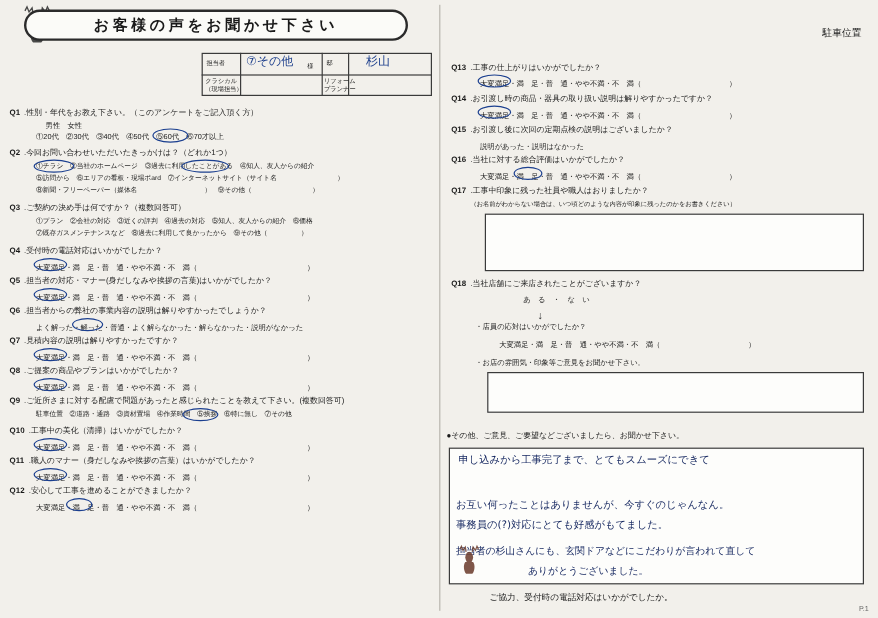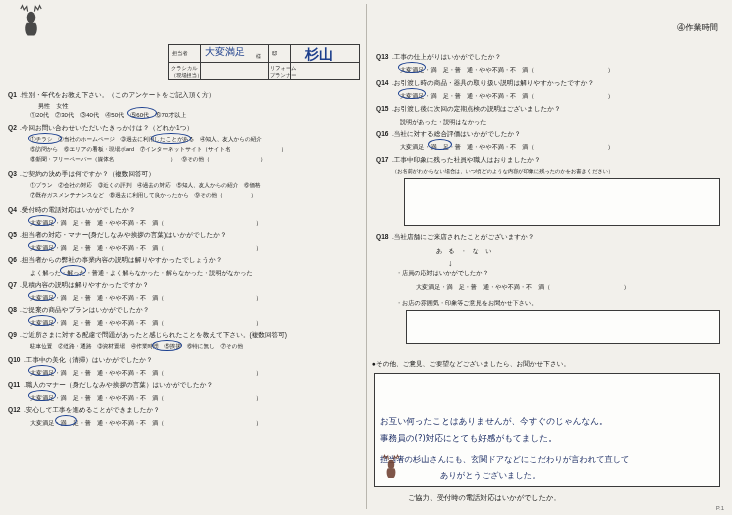--- a/index.html
+++ b/index.html
@@ -69,36 +69,39 @@
 <body>
 
 <div class="sheet">
 
   <svg class="deer" viewBox="0 0 40 40">
     <path d="M8 6 L10 2 L12 7 L15 3 L16 9 M32 6 L30 2 L28 7 L25 3 L24 9" stroke="#2c2c2c" stroke-width="1.3" fill="none"></path>
     <ellipse cx="20" cy="16" rx="5" ry="7" fill="#2c2c2c"></ellipse>
     <path d="M15 22 C12 26 13 34 16 37 L24 37 C27 34 28 26 25 22 Z" fill="#2c2c2c"></path>
   </svg>
 
-
-  <div class="t fs8" style="right:14px; top:24px;">④作業時間</div>
+  <div class="banner">
+    <span>お客様の声をお聞かせ下さい</span>
+  </div>
+
+  <div class="t fs8" style="right:14px; top:24px;">駐車位置</div>
 
   <div class="coldiv"></div>
 
   <div class="box" style="left:168px; top:44px; width:192px; height:36px;"></div>
   <div class="hr" style="left:168px; top:62px; width:192px;"></div>
   <div class="vr" style="left:200px; top:44px; height:36px;"></div>
   <div class="vr" style="left:268px; top:44px; height:36px;"></div>
   <div class="vr" style="left:290px; top:44px; height:36px;"></div>
 
   <div class="t fs5" style="left:172px; top:51px;">担当者</div>
   <div class="t fs5" style="left:272px; top:51px;">邸</div>
-  <div class="hand" style="left:205px; top:46px; font-size:10px;">大変満足</div>
+  <div class="hand" style="left:205px; top:46px; font-size:10px;">⑦その他</div>
   <div class="t fs5" style="left:256px; top:54px;">様</div>
-  <div class="hand" style="left:305px; top:46px; font-size:14px;font-weight:bold;">杉山</div>
+  <div class="hand" style="left:305px; top:46px; font-size:10px;">杉山</div>
 
   <div class="t fs5" style="left:171px; top:66px;">クラシカル</div>
   <div class="t fs5" style="left:171px; top:73px;">（現場担当）</div>
   <div class="t fs5" style="left:270px; top:66px;">リフォーム</div>
   <div class="t fs5" style="left:270px; top:73px;">プランナー</div>
 
   <div class="t fs65 bold" style="left:8px; top:92px;">Q1</div>
   <div class="t fs65" style="left:20px; top:92px;">.性別・年代をお教え下さい。（このアンケートをご記入頂く方）</div>
   <div class="t fs6" style="left:38px; top:103px;">男性　女性</div>
   <div class="t fs6" style="left:30px; top:112px;">①20代　②30代　③40代　④50代　⑤60代　⑥70才以上</div>
@@ -191,20 +194,21 @@
   <div class="t fs6" style="left:436px; top:248px;">あ　る　・　な　い</div>
   <div class="arrow-dn" style="left:448px; top:258px;">↓</div>
   <div class="t fs6" style="left:396px; top:270px;">・店員の応対はいかがでしたか？</div>
   <div class="scale" style="left:416px; top:283px;">大変満足・満　足・普　通・やや不満・不　満（　　　　　　　　　　　　）</div>
   <div class="t fs6" style="left:396px; top:300px;">・お店の雰囲気・印象等ご意見をお聞かせ下さい。</div>
   <div class="wbox" style="left:406px; top:310px; width:314px; height:34px;"></div>
 
   <div class="t fs65" style="left:372px; top:361px;">●その他、ご意見、ご要望などございましたら、お聞かせ下さい。</div>
   <div class="wbox" style="left:374px; top:373px; width:346px; height:114px;"></div>
 
+  <div class="hand hand-b" style="left:382px; top:379px; font-size:8.6px;">申し込みから工事完了まで、とてもスムーズにできて</div>
   <div class="hand hand-b" style="left:380px; top:416px; font-size:8.6px;">お互い何ったことはありませんが、今すぐのじゃんなん。</div>
   <div class="hand hand-b" style="left:380px; top:433px; font-size:8.6px;text-align:right;">事務員の(?)対応にとても好感がもてました。</div>
   <div class="hand hand-b" style="left:380px; top:454px; font-size:8.2px;text-align:center;">担当者の杉山さんにも、玄関ドアなどにこだわりが言われて直して</div>
   <div class="hand hand-b" style="left:440px; top:470px; font-size:8.2px;">ありがとうございました。</div>
 
   <svg class="deer2" viewBox="0 0 40 40">
     <path d="M8 6 L10 2 L12 7 L15 3 L16 9 M32 6 L30 2 L28 7 L25 3 L24 9" stroke="#6a3a2a" stroke-width="1.6" fill="none"></path>
     <ellipse cx="20" cy="16" rx="5" ry="7" fill="#6a3a2a"></ellipse>
     <path d="M15 22 C12 26 13 34 16 37 L24 37 C27 34 28 26 25 22 Z" fill="#6a3a2a"></path>
   </svg>

